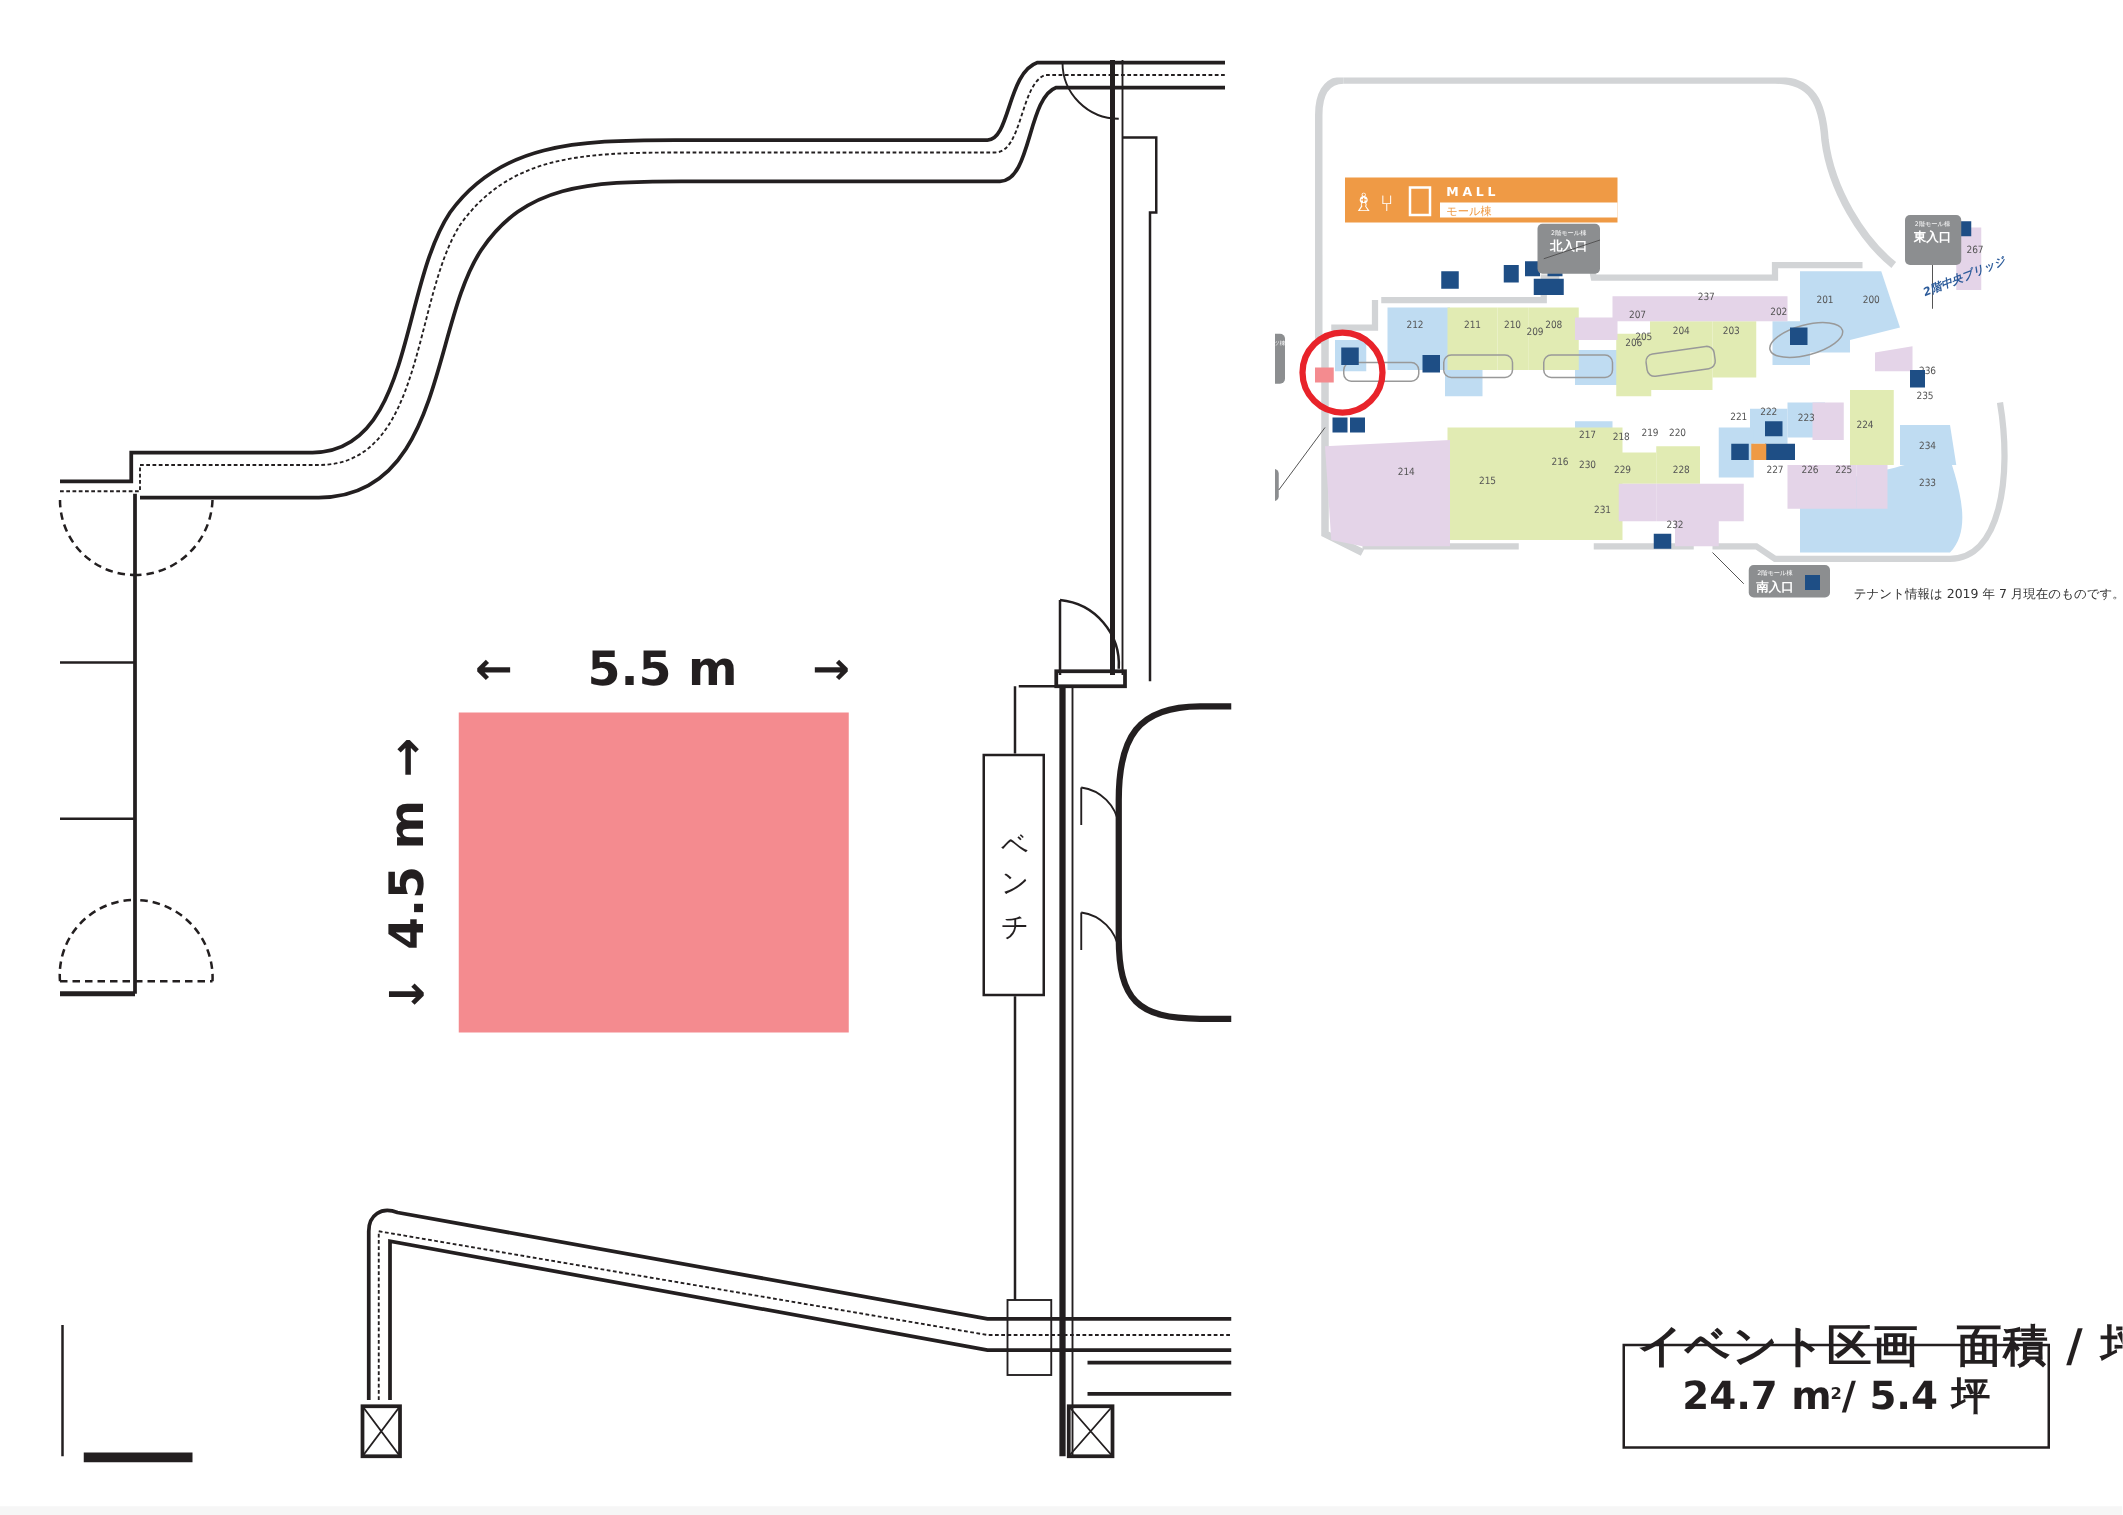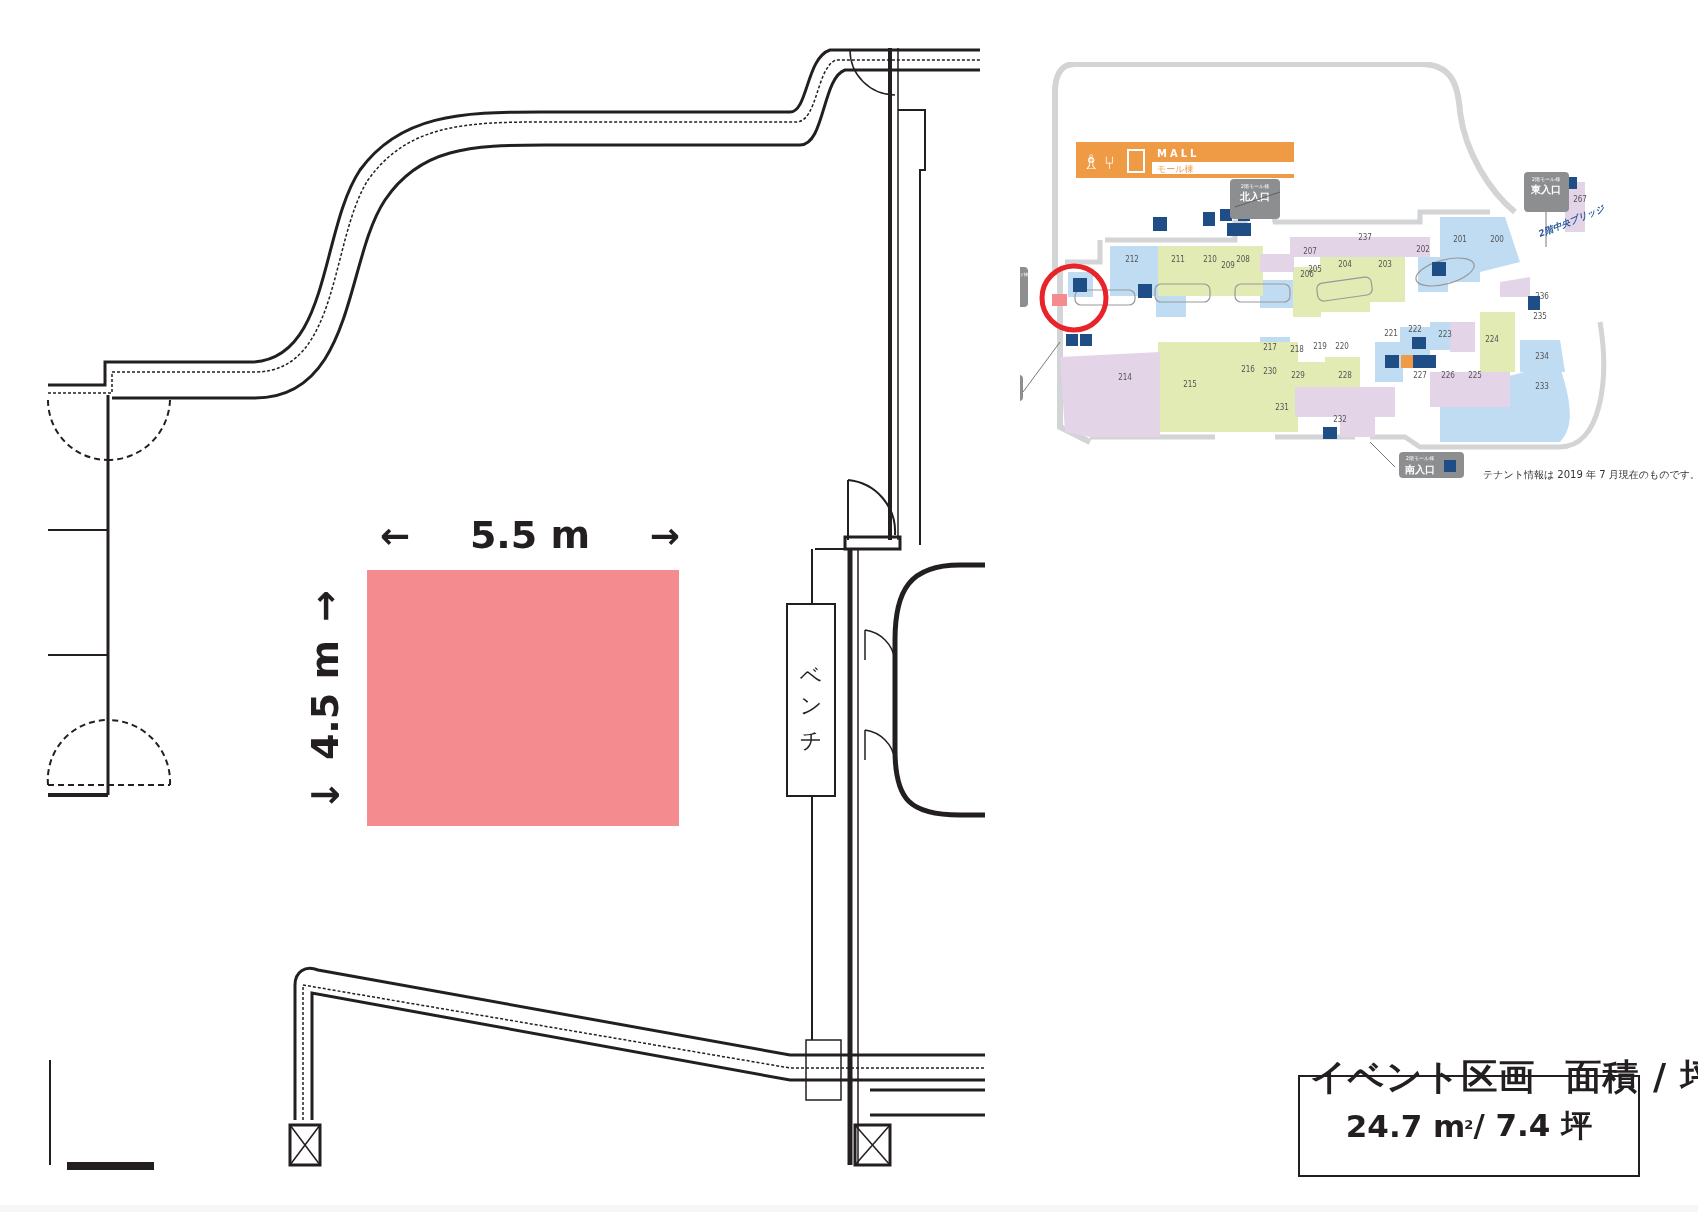--- a/index.html
+++ b/index.html
@@ -16,21 +16,21 @@
                 white-space:nowrap; font-weight:bold; font-size:38px; display:flex; gap:18px; align-items:center; }
   .event-rect { position:absolute; left:367px; top:570px; width:312px; height:256px; background:#f48b8f; }
   .bench { position:absolute; left:786px; top:603px; width:46px; height:190px; border:2px solid #231f20; background:#fff;
            display:flex; align-items:center; justify-content:center; }
   .bench span { writing-mode:vertical-rl; font-size:22px; letter-spacing:8px; color:#231f20; }
   .minimap { position:absolute; left:1020px; top:62px; width:670px; height:430px; }
   .mm-note { position:absolute; left:1483px; top:468px; font-size:10px; color:#333; white-space:nowrap; }
   .location-title { position:absolute; left:1035px; top:514px; font-size:33px; font-weight:bold; letter-spacing:1px; }
   .area-heading { position:absolute; left:1310px; top:1025px; font-size:36px; font-weight:bold; letter-spacing:1px; white-space:nowrap;margin-top:28px; }
   .area-heading .gap { display:inline-block; width:30px; }
-  .area-box { position:absolute; left:1298px; top:1075px; width:342px; height:102px; border:2px solid #231f20; box-sizing:border-box;
+  .area-box { position:absolute; left:1298px; top:1075px; width:342px; height:84px; border:2px solid #231f20; box-sizing:border-box;
               display:flex; align-items:center; justify-content:center; font-size:31px; font-weight:bold; }
   .area-box sup { font-size:13px; vertical-align:top; position:relative; top:-2px; margin-left:-1px; }
 </style>
 </head>
 <body>
 
 <div class="page">
 
   <svg class="plan" viewBox="0 0 1000 1170" width="1000" height="1170">
     <g fill="none" stroke="#231f20" stroke-width="2">
@@ -279,16 +279,16 @@
 
   <div class="mm-note">テナント情報は 2019 年 7 月現在のものです。</div>
 
 
   <div class="area-heading">
     <span>イベント区画</span><span class="gap"></span><span>面積 / 坪</span>
   </div>
   <div class="area-box">
     <span>24.7 m</span>
       <sup>2</sup>
-      <span> / 7.4 坪</span>
+      <span> / 5.4 坪</span>
   </div>
 </div>
 <div class="bottom-strip"></div>
 
 </body></html>

